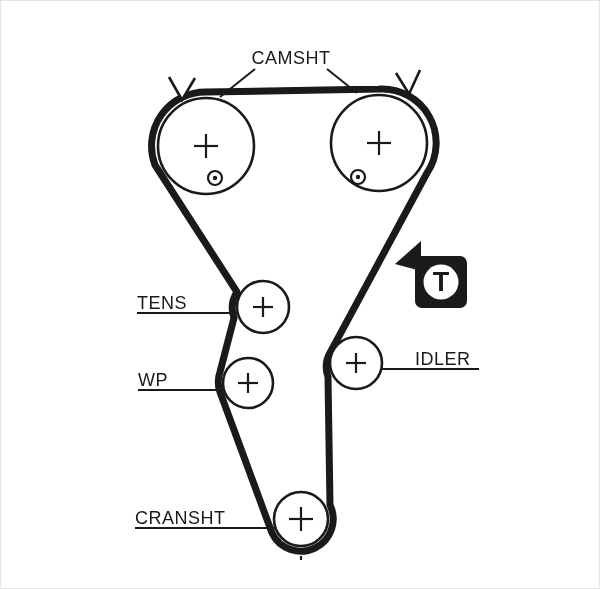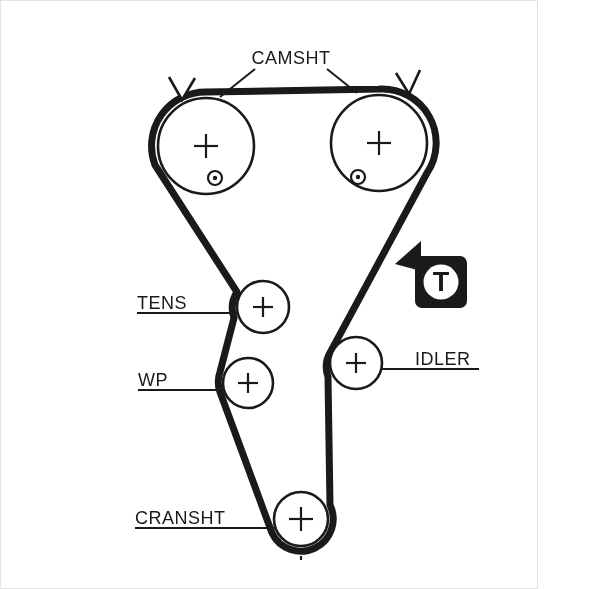--- a/index.html
+++ b/index.html
@@ -3,21 +3,21 @@
 <meta charset="utf-8">
 <style>
   html, body {
     margin: 0;
     padding: 0;
     background: #ffffff;
     font-family: "Liberation Sans", sans-serif;
   }
   .canvas {
     position: relative;
-    width: 538px;
+    width: 600px;
     height: 589px;
     background: #ffffff;
     border: 1px solid #e4e4e4;
     box-sizing: border-box;
     overflow: hidden;
   }
   svg { display: block; }
   .belt {
     fill: none;
     stroke: #1a1a1a;

